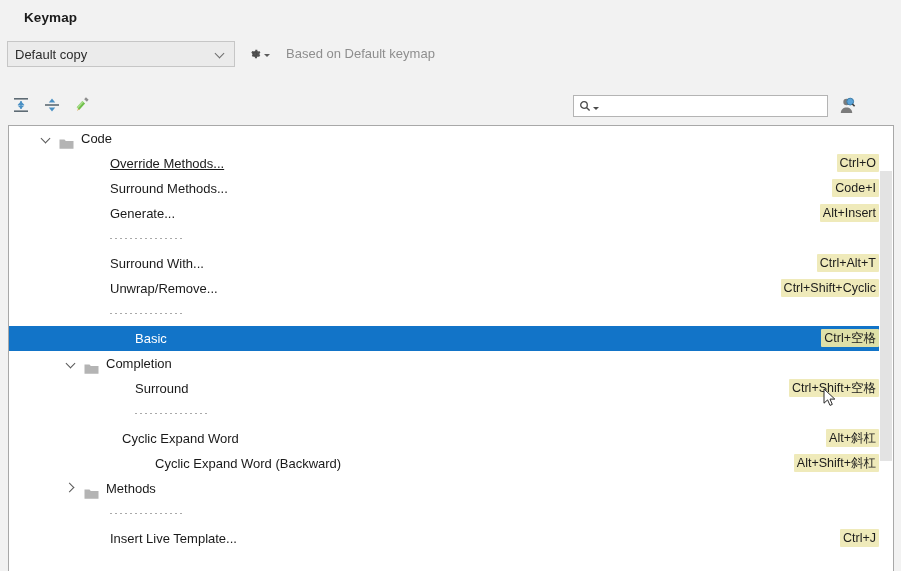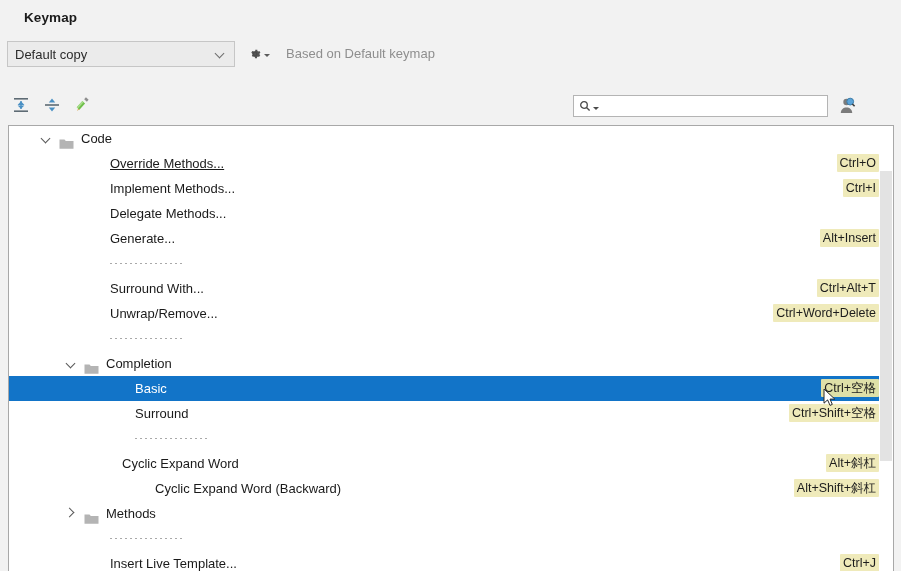--- a/index.html
+++ b/index.html
@@ -394,55 +394,52 @@
         <span class="folder" style="left: 50px;"><svg width="15" height="12" viewBox="0 0 15 12">
             <path d="M0.5 1.5 h5 l1.3 1.6 h7.7 v7.6 h-14 z" fill="#b4b4b4"></path>
           </svg></span>
         <span class="label" style="left: 72px;">Code</span>
       </div>
       <div class="row">
         <span class="label" style="left: 101px; text-decoration: underline;">Override Methods...</span>
         <span class="shortcut">Ctrl+O</span>
       </div>
       <div class="row">
-        <span class="label" style="left: 101px;">Implement Methods...</span>
-        <span class="shortcut">Ctrl+I</span>
-      </div>
-      <div class="row">
-        <span class="label" style="left: 101px;">Delegate Methods...</span>
+        <span class="label" style="left: 101px;">Surround Methods...</span>
+        <span class="shortcut">Code+I</span>
       </div>
       <div class="row">
         <span class="label" style="left: 101px;">Generate...</span>
         <span class="shortcut">Alt+Insert</span>
       </div>
       <div class="sep">
         <div class="dots" style="left: 101px;"></div>
       </div>
       <div class="row">
         <span class="label" style="left: 101px;">Surround With...</span>
         <span class="shortcut">Ctrl+Alt+T</span>
       </div>
       <div class="row">
         <span class="label" style="left: 101px;">Unwrap/Remove...</span>
-        <span class="shortcut">Ctrl+Word+Delete</span>
+        <span class="shortcut">Ctrl+Shift+Cyclic</span>
       </div>
       <div class="sep">
         <div class="dots" style="left: 101px;"></div>
+      </div>
+      <div class="row selected">
+        <span class="label" style="left: 126px;">Basic</span>
+        <span class="shortcut">Ctrl+空格</span>
       </div>
       <div class="row">
         <span class="arrow" style="left: 55px;"></span>
         <span class="folder" style="left: 75px;"><svg width="15" height="12" viewBox="0 0 15 12">
             <path d="M0.5 1.5 h5 l1.3 1.6 h7.7 v7.6 h-14 z" fill="#b4b4b4"></path>
           </svg></span>
         <span class="label" style="left: 97px;">Completion</span>
       </div>
-      <div class="row selected">
-        <span class="label" style="left: 126px;">Basic</span>
-        <span class="shortcut">Ctrl+空格</span>
-      </div>
       <div class="row">
         <span class="label" style="left: 126px;">Surround</span>
         <span class="shortcut">Ctrl+Shift+空格</span>
       </div>
       <div class="sep">
         <div class="dots" style="left: 126px;"></div>
       </div>
       <div class="row">
         <span class="label" style="left: 113px; text-align: right;">Cyclic Expand Word</span>
         <span class="shortcut">Alt+斜杠</span>

